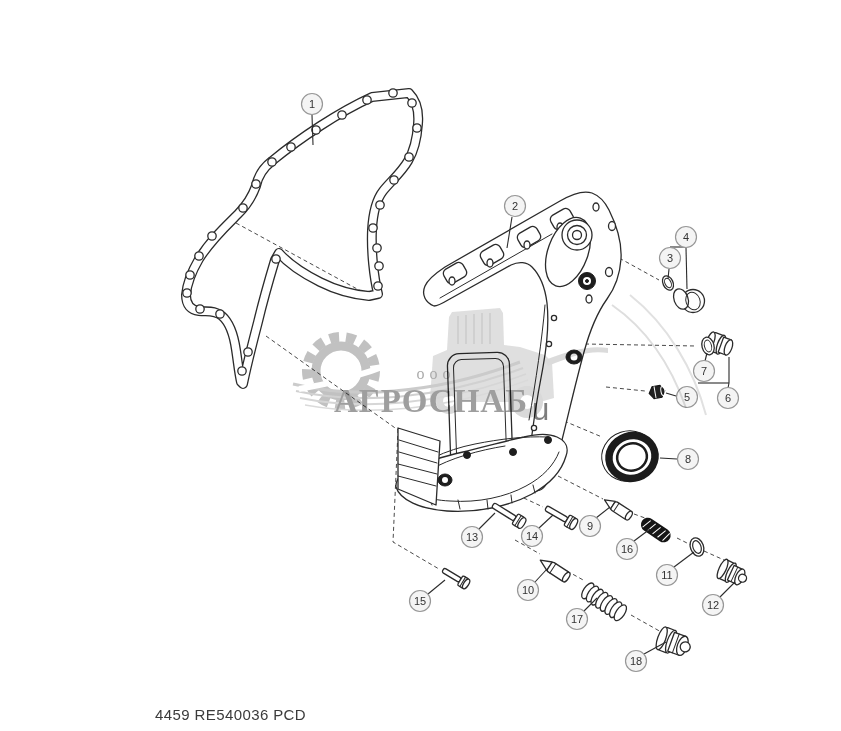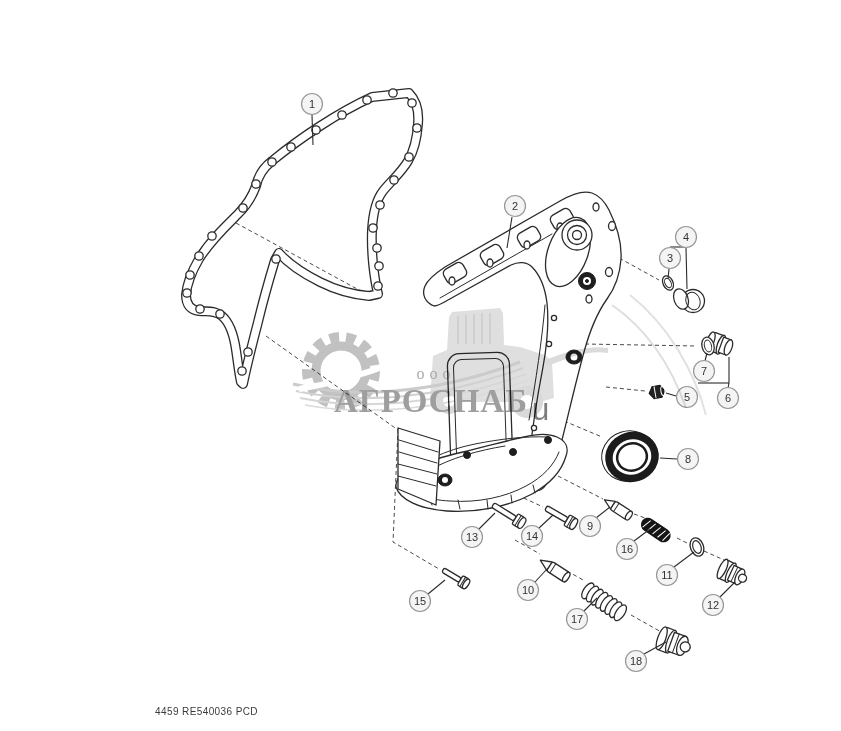--- a/index.html
+++ b/index.html
@@ -10,21 +10,21 @@
   .thin{stroke:#2b2b2b;fill:none;stroke-width:1;stroke-linecap:round;}
   .dark{fill:#1e1e1e;stroke:#1e1e1e;}
   .dashed{stroke:#4a4a4a;stroke-width:1;fill:none;stroke-dasharray:4 3;}
   .leader{stroke:#2b2b2b;stroke-width:1.1;fill:none;}
   .callout-circle{fill:#f4f4f4;stroke:#979797;stroke-width:1.2;}
   .callout-text{font-family:"Liberation Sans",sans-serif;font-size:11px;fill:#333;text-anchor:middle;}
   .wm{mix-blend-mode:multiply;opacity:.85;}
   .wm-ooo{font-family:"Liberation Serif",serif;font-size:16px;letter-spacing:5px;fill:#9a9a9a;text-anchor:middle;}
   .wm-name{font-family:"Liberation Serif",serif;font-weight:bold;font-size:33px;letter-spacing:1px;fill:#8d8d8d;text-anchor:middle;}
   .wm-u{font-family:"Liberation Sans",sans-serif;font-size:31px;fill:#666;}
-  .footer-ref{position:absolute;left:155px;top:706px;font-size:10px;letter-spacing:.4px;color:#3b3b3b;}
+  .footer-ref{position:absolute;left:155px;top:706px;font-size:15px;letter-spacing:.4px;color:#3b3b3b;}
 </style>
 </head>
 <body>
 
 <div class="canvas">
 <svg width="841" height="731" viewBox="0 0 841 731">
 
   <g>
     <polyline class="dashed" points="236,223 370,296"></polyline>
     <polyline class="dashed" points="266,336 398,430 393,542 439,569"></polyline>

